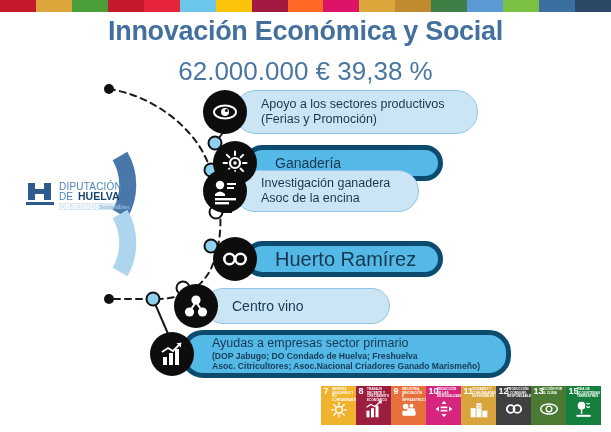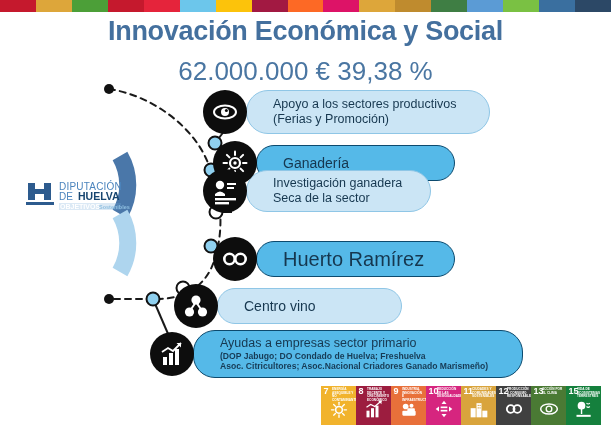--- a/index.html
+++ b/index.html
@@ -31,39 +31,39 @@
   #arc{position:absolute;left:60px;top:150px;width:150px;height:130px;}
 
   
   #net{position:absolute;left:0;top:0;width:611px;height:432px;pointer-events:none;}
 
   
   #logo{position:absolute;left:26px;top:179px;width:118px;height:34px;}
   .logo-txt{font-family:"Liberation Sans", sans-serif;}
 
   
-  .row{position:absolute;display:flex;align-items:center;gap:12px;}
+  .row{position:absolute;display:flex;align-items:center;}
   .bullet{
     width:44px;height:44px;border-radius:50%;
     background:#0d0d0d;
     display:flex;align-items:center;justify-content:center;
     flex:0 0 auto;position:relative;z-index:3;
   }
   .bullet svg{display:block;}
   .pill{
     margin-left:-13px;
     border-radius:22px;
     padding:5px 16px 5px 26px;
     color:#1d3b52;
     position:relative;z-index:2;
     box-sizing:border-box;
     display:flex;flex-direction:column;justify-content:center;
   }
   .pill.light{background:#cbe5f5;border:1px solid #8fc6e6;}
-  .pill.dark{background:#55b9e8;border:1px solid #0c4a6e;}
+  .pill.dark{background:#55b9e8;border:5px solid #0c4a6e;}
   .pill .l1{font-size:12.5px;line-height:15px;white-space:nowrap;color:#16374f;}
   .pill .l2{font-size:12.5px;line-height:15px;white-space:nowrap;color:#16374f;}
   .pill .small{font-size:8.6px;line-height:10.5px;white-space:nowrap;color:#173b55;font-weight:bold;}
 
   
   #row0{left:203px;top:90px;}
   #row0 .pill{height:44px;width:244px;}
   #row1{left:213px;top:141px;}
   #row1 .pill{height:36px;width:199px;}
   #row1 .l1{font-size:14px;}
@@ -204,21 +204,21 @@
         <circle cx="9" cy="8" r="4.2" fill="#fff"></circle>
         <path d="M4 17 q5 -5 10 0 v2 H4 z" fill="#fff"></path>
         <rect x="16" y="6" width="9" height="2" fill="#fff"></rect>
         <rect x="16" y="10" width="7" height="2" fill="#fff"></rect>
         <rect x="4" y="21" width="21" height="2.4" fill="#fff"></rect>
         <rect x="4" y="25" width="14" height="2.4" fill="#fff"></rect>
       </svg>
     </div>
     <div class="pill light">
       <span class="l1">Investigación ganadera</span>
-      <span class="l2">Seca de la sector</span>
+      <span class="l2">Asoc de la encina</span>
     </div>
   </div>
 
   <div class="row" id="row3">
     <div class="bullet">
       <svg width="30" height="30" viewBox="0 0 30 30">
         <circle cx="9.5" cy="15" r="5.2" fill="none" stroke="#fff" stroke-width="2.6"></circle>
         <circle cx="20.5" cy="15" r="5.2" fill="none" stroke="#fff" stroke-width="2.6"></circle>
       </svg>
     </div>

